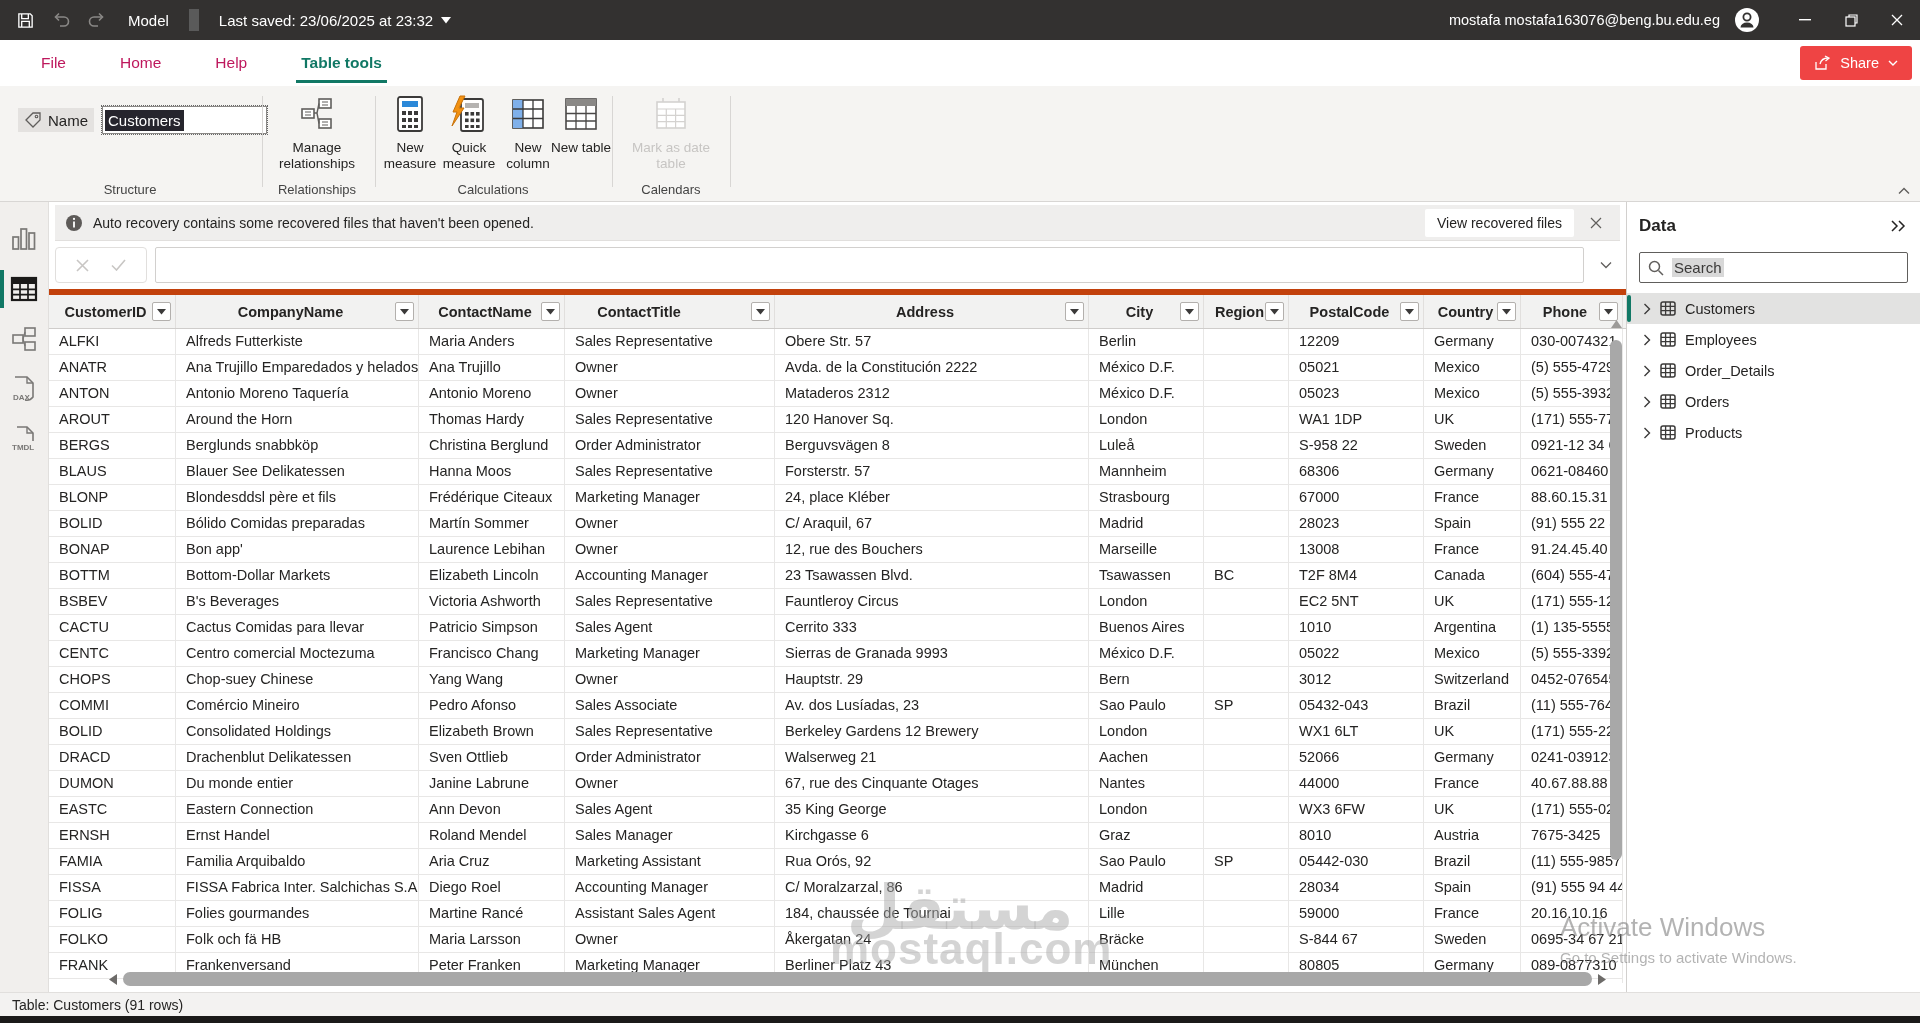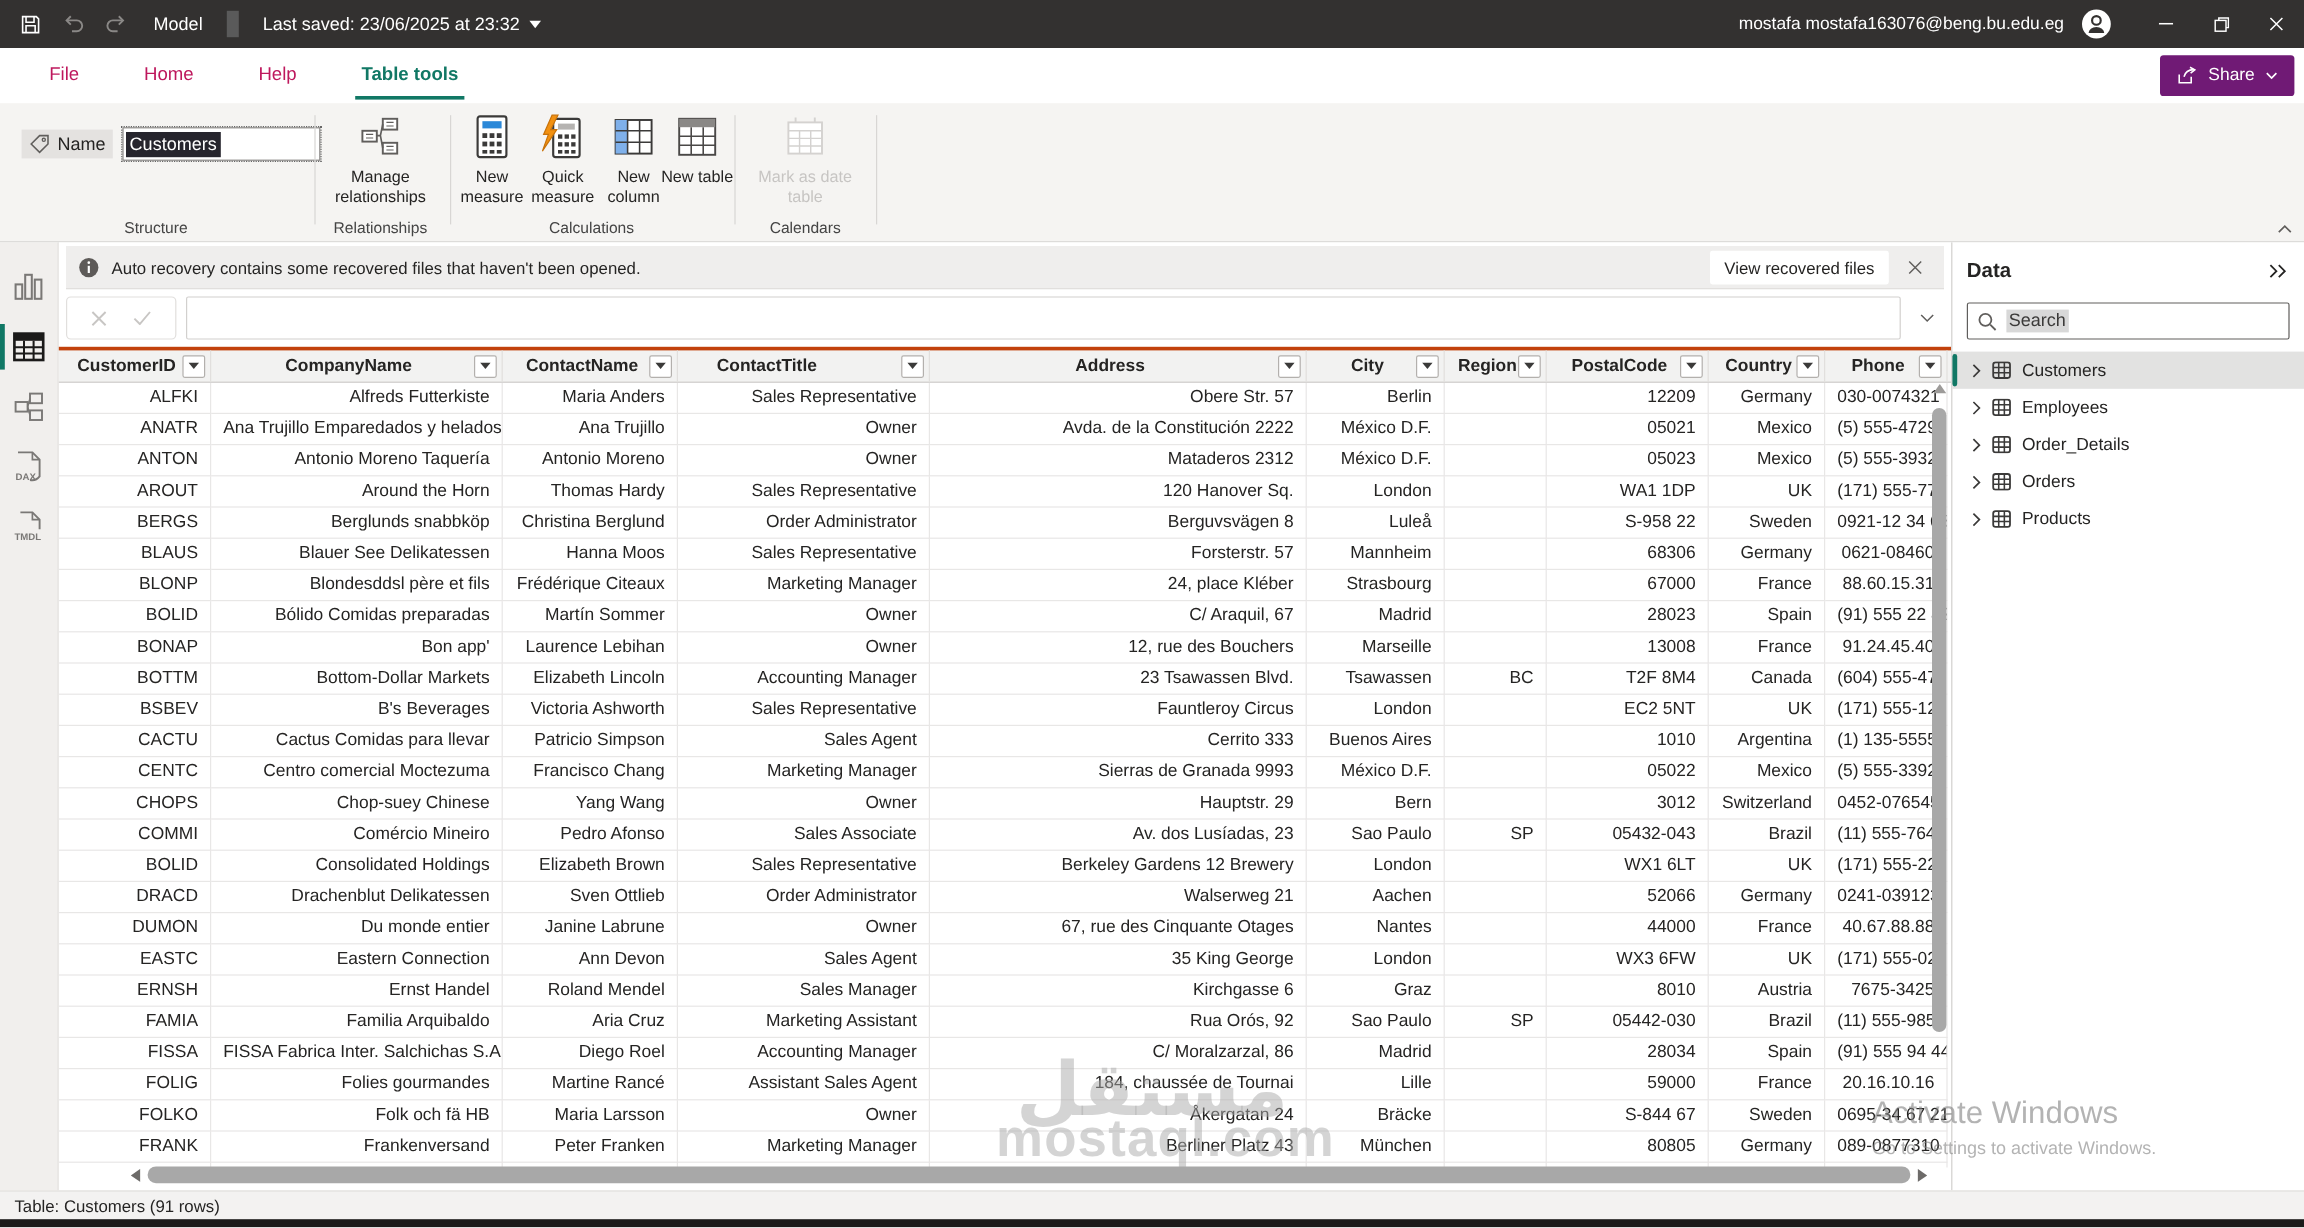--- a/index.html
+++ b/index.html
@@ -18,21 +18,21 @@
   .tb-user { font-size:14.5px; margin-right:14px; }
   .tb-avatar { width:26px; height:26px; margin-right:22px; }
   .winbtn { width:46px; height:40px; display:flex; align-items:center; justify-content:center; }
 
   
   .menurow { position:absolute; top:40px; left:0; width:1920px; height:46px; background:#fff; }
   .tabs { position:absolute; left:14px; top:0; height:46px; display:flex; align-items:center; gap:0; }
   .tab { position:relative; font-size:15.5px; padding:0 27px; height:46px; display:flex; align-items:center; color:#be185d; cursor:default; }
   .tab.active { color:#117865; font-weight:bold; }
   .tab.active::after { content:""; position:absolute; left:22px; right:22px; bottom:3px; height:3px; background:#117865; }
-  .share-btn { position:absolute; right:8px; top:6px; height:34px; background:#701a75; color:#fff; border-radius:3px; display:flex; align-items:center; gap:9px; padding:0 14px; font-size:14.5px; }
+  .share-btn { position:absolute; right:8px; top:6px; height:34px; background:#ef4444; color:#fff; border-radius:3px; display:flex; align-items:center; gap:9px; padding:0 14px; font-size:14.5px; }
 
   
   .ribbon { position:absolute; top:86px; left:0; width:1920px; height:116px; background:#f5f4f2; border-bottom:1px solid #d8d6d4; }
   .ribbon-inner { position:relative; width:100%; height:100%; }
   .name-group { position:absolute; left:18px; top:20px; display:flex; align-items:center; gap:8px; }
   .name-label { display:flex; align-items:center; gap:6px; background:#e4e2e0; padding:3px 6px; font-size:15px; }
   .name-input { width:165px; height:28px; background:#fff; border:1px solid #8a8886; outline:1px dotted #666; display:flex; align-items:center; padding:0 2px; }
   .name-input .sel { background:#26252d; color:#fff; font-size:15px; padding:2px 3px; }
   .rb-sep { position:absolute; top:10px; bottom:14px; width:1px; background:#d8d6d4; }
   .rb-group-label { position:absolute; bottom:4px; font-size:13px; color:#444; transform:translateX(-50%); }
@@ -53,25 +53,25 @@
   .notif-text { font-size:14px; margin-left:10px; }
   .notif-action { margin-left:auto; background:#fff; border-radius:2px; padding:6px 12px; font-size:14px; }
   .notif-x { margin:0 8px 0 16px; color:#605e5c; font-size:16px; }
 
   .fbar { margin:4px 6px 0 6px; height:40px; display:flex; align-items:center; gap:8px; }
   .fbar-btns { width:92px; height:36px; border:1px solid #e1dfdd; border-radius:4px; display:flex; align-items:center; justify-content:center; gap:22px; color:#c8c6c4; font-size:17px; }
   .fbar-input { flex:1; height:36px; border:1px solid #d2d0ce; background:#fff; border-radius:2px; }
   .fbar-chev { width:28px; display:flex; justify-content:center; }
 
   .grid { margin:4px 0 0 0; }
-  .thead { display:flex; height:30px; background:#f2f2f1; border-top:3px solid #c2410c; border-bottom:1px solid #cfcdcb; }
+  .thead { display:flex; height:40px; background:#f2f2f1; border-top:6px solid #c2410c; border-bottom:1px solid #cfcdcb; }
   .th { display:flex; align-items:center; border-right:1px solid #e1dfdd; padding:0 4px 0 10px; }
   .th-label { flex:1; text-align:center; font-weight:bold; font-size:14.5px; white-space:nowrap; overflow:hidden; }
   .filter-btn { width:19px; height:19px; background:#fff; border:1px solid #b3b0ad; border-radius:2px; display:flex; align-items:center; justify-content:center; flex:none; }
-  .tbody { height:654px; overflow:hidden;text-align:right; }
+  .tbody { height:654px; overflow:hidden; }
   .tr { display:flex; height:26px; }
   .td { height:26px; line-height:25px; font-size:14.5px; padding:0 10px; border-right:1px solid #e8e7e6; border-bottom:1px solid #e8e7e6; white-space:nowrap; overflow:hidden; }
 
   .vscroll { position:absolute; right:3px; top:118px; width:14px; height:560px; }
   .vscroll .arr { width:14px; height:14px; display:flex; justify-content:center; }
   .vscroll .thumb { width:12px; height:520px; margin:6px auto 0; background:#a8a8a8; border-radius:7px; }
   .hscroll { position:absolute; left:60px; right:20px; bottom:4px; height:18px; display:flex; align-items:center; gap:6px; }
   .hscroll .thumb { flex:1; height:14px; background:#a8a8a8; border-radius:7px; }
 
   

